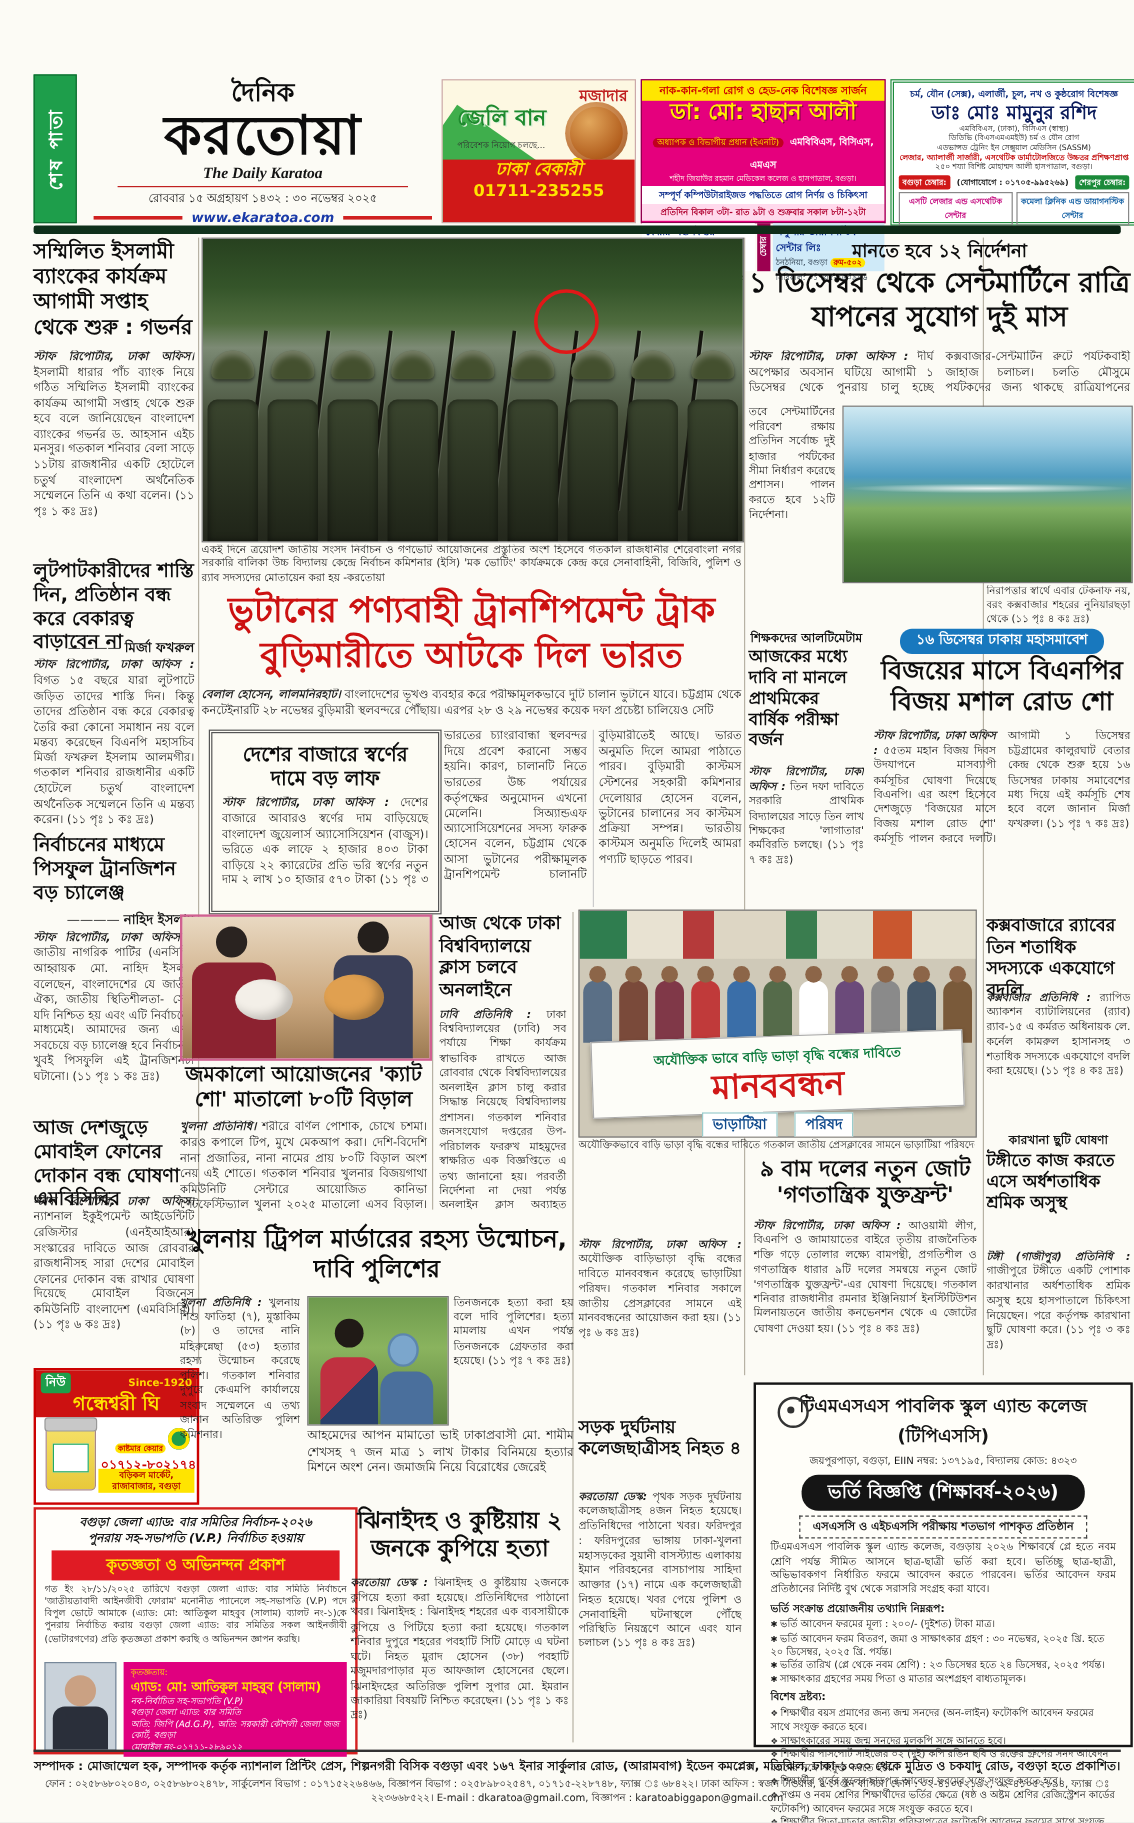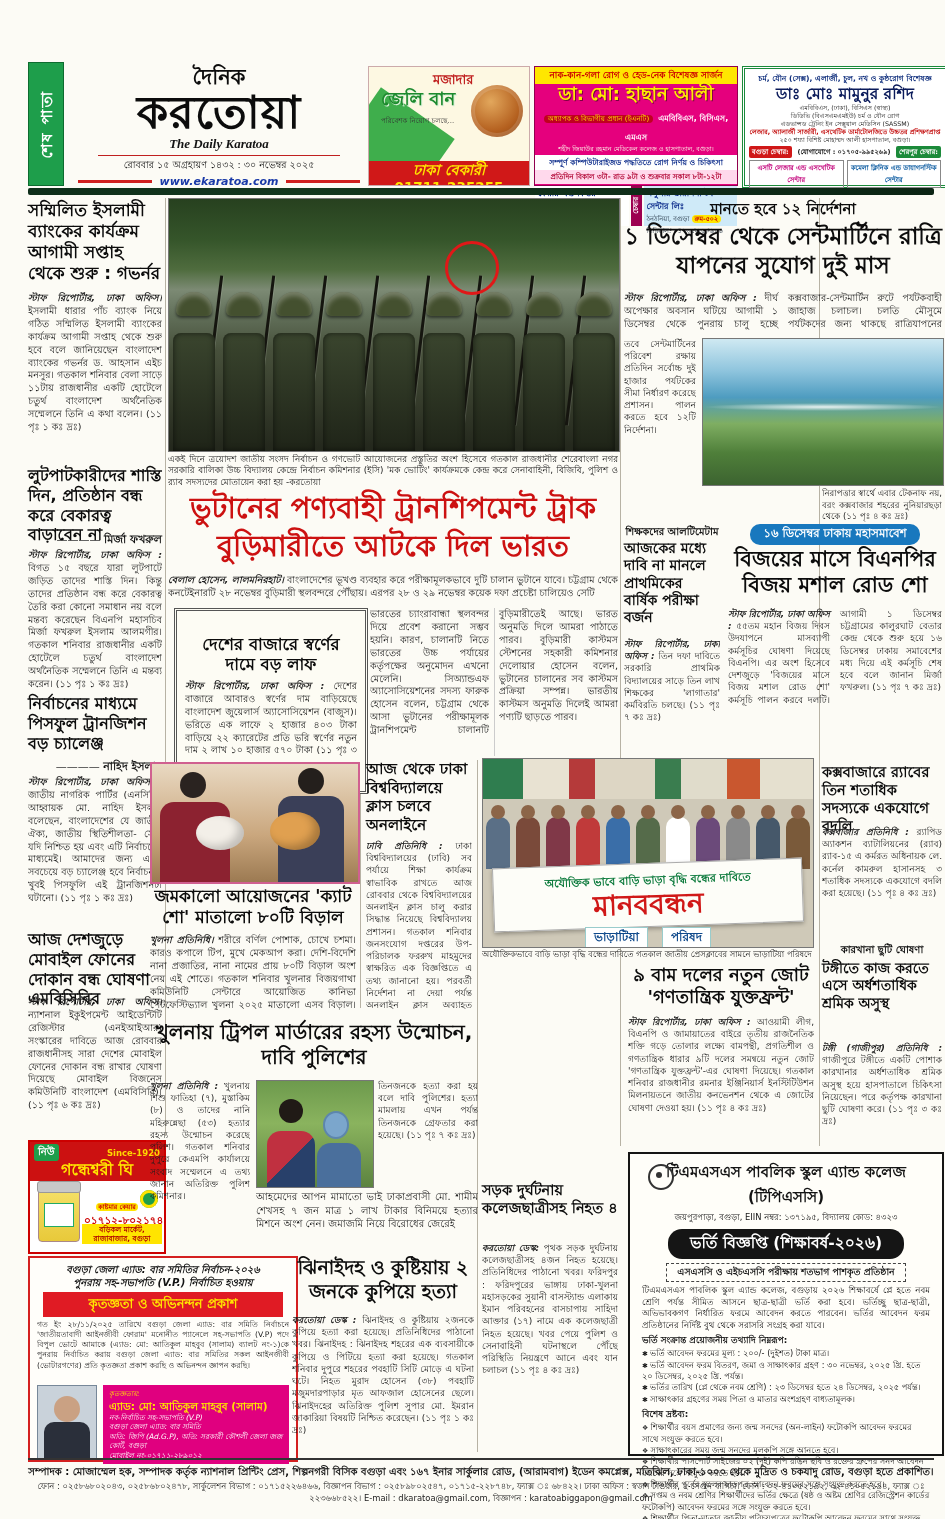--- a/index.html
+++ b/index.html
@@ -3,21 +3,21 @@
 <meta charset="utf-8">
 <style>
   html,body{margin:0;padding:0;background:#dededa;}
   #page{position:relative;width:945px;height:1519px;margin:0 auto;background:#fcfbf5;
         font-family:"DejaVu Sans","Liberation Sans",sans-serif;color:#141414;overflow:hidden;}
   .abs{position:absolute;}
   .hd{font-weight:700;line-height:1.24;color:#0c0c0c;}
   .bd{font-size:9.5px;line-height:1.36;text-align:justify;color:#1d1d1d;overflow:hidden;}
   .by{font-weight:700;font-style:italic;}
   .ctr{text-align:center;}
-  .rt{text-align:left;}
+  .rt{text-align:right;}
   .cap{font-size:8.8px;line-height:1.3;text-align:justify;color:#222;overflow:hidden;}
   .vr{position:absolute;width:1px;background:#b7b2a4;}
   .kick{font-weight:700;text-align:center;color:#111;}
   .attr{font-weight:700;font-size:11px;text-align:right;}
   .attr:before{content:"———— ";font-weight:400;color:#333;}
   .ph{position:absolute;border:1px solid #777;overflow:hidden;}
   
   .strip{background:#1e9e4b;border:1px solid #0d6b2f;display:flex;align-items:center;justify-content:center;}
   .strip span{writing-mode:vertical-rl;transform:rotate(180deg);color:#fff;font-weight:700;font-size:15px;letter-spacing:2px;}
   .site-row{display:flex;align-items:center;justify-content:center;gap:8px;font-style:italic;}
@@ -52,21 +52,21 @@
   .crowd i:nth-child(7){background:#ffffff;} .crowd i:nth-child(8){background:#6b4a7a;}
   .crowd i:nth-child(9){background:#8a8a8a;} .crowd i:nth-child(10){background:#46586a;}
   .crowd i:nth-child(11){background:#7a5a3a;}
   .banner{position:absolute;left:3%;right:3%;top:104px;height:62px;background:#fdfdf8;border:1px solid #aaa;transform:rotate(-2deg);
           display:flex;flex-direction:column;align-items:center;justify-content:center;box-shadow:0 2px 4px rgba(0,0,0,.3);}
   .banner .l1{color:#0c7a3c;font-weight:700;font-size:11px;}
   .banner .l2{color:#d01818;font-weight:700;font-size:28px;line-height:1;}
   .orgrow{position:absolute;left:10%;right:10%;top:168px;display:flex;justify-content:center;gap:14px;}
   .orgrow b{background:#fff;color:#104a8c;font-size:12px;padding:0 8px;border:1px solid #9cc;}
   
-  .goldbox{border:3px double #555;background:#fdfcf4;padding:24px 8px;}
+  .goldbox{border:3px double #555;background:#fdfcf4;padding:8px 8px;}
   .pill{display:inline-block;background:#1878be;color:#fff;border-radius:10px;padding:1px 14px;font-weight:700;font-size:11.5px;}
   .bakery{background:#fdf8e2;border:1px solid #caa;}
   .greenblob{position:absolute;left:-22px;bottom:-10px;width:90px;height:90px;background:#3fae4c;transform:rotate(35deg);}
   .bun{position:absolute;border-radius:50%;background:radial-gradient(circle at 38% 32%,#e2a75c,#b4601f 62%,#83400f);box-shadow:inset 0 0 0 4px rgba(255,255,255,.15);}
   .entad{background:#e5007d;border:1px solid #90004e;}
   .entband1{background:#ffe600;color:#cc0000;font-weight:700;font-size:8.8px;text-align:center;padding:1px 0;}
   .entname{color:#ffee00;font-weight:700;font-size:18px;text-align:center;text-shadow:1px 1px 0 #7c0040;line-height:1.15;}
   .entdeg{color:#fff;font-size:8px;text-align:center;font-weight:700;}
   .entchip{background:#c00020;color:#ffe600;border-radius:8px;padding:0 4px;font-size:7px;}
   .entsmall{color:#ffe;font-size:6.3px;text-align:center;}
@@ -108,21 +108,21 @@
   .gheeaddr{position:absolute;left:52px;right:2px;top:82px;background:#ffe400;color:#b00000;font-weight:700;font-size:7.3px;text-align:center;line-height:1.25;padding:1px;}
   .advad{border:2px solid #d42020;background:#fffefa;padding:5px 7px;}
   .advline{font-weight:700;font-style:italic;font-size:10px;text-align:center;line-height:1.3;}
   .advbanner{background:#e01b24;color:#ffe400;font-weight:700;font-size:13px;text-align:center;padding:2px 0;margin:3px 6px;}
   .advbody{font-size:7.7px;line-height:1.32;text-align:justify;color:#222;height:62px;overflow:hidden;}
   .advrow{display:flex;gap:6px;margin-top:3px;}
   .advphoto{width:58px;height:72px;background:#c9d2da;border:1px solid #789;position:relative;overflow:hidden;}
   .advphoto:before{content:"";position:absolute;left:50%;top:10px;width:26px;height:26px;margin-left:-13px;border-radius:50%;background:#caa183;}
   .advphoto:after{content:"";position:absolute;left:50%;top:36px;width:46px;height:40px;margin-left:-23px;border-radius:10px 10px 0 0;background:#2a2f3a;}
   .advinfo{flex:1;background:#e0007f;padding:3px 6px;color:#fff;}
-  .advinfo .sl{color:#ffe400;font-size:7px;font-style:italic;}
+  .advinfo .sl{color:#ffe400;font-size:7px;}
   .advinfo .nm{color:#ffe400;font-weight:700;font-size:10.5px;line-height:1.2;}
   .advinfo .rl{font-size:7.4px;font-style:italic;line-height:1.3;}
   .tmss{border:2px solid #151515;background:#fffef9;padding:6px 12px;}
   .tmsstitle{font-weight:700;font-size:15px;text-align:center;}
   .tmsssub{font-size:8.4px;text-align:center;margin-top:1px;}
   .tmssbanner{text-align:center;margin:4px 0;}
   .tmssbanner span{display:inline-block;background:#151515;color:#fff;font-weight:700;font-size:15.5px;padding:2px 22px;border-radius:14px;}
   .tmsstag{border:1px dashed #444;margin:2px 24px;font-weight:700;font-size:9.3px;text-align:center;padding:1px 0;}
   .tmssintro{font-size:8.6px;line-height:1.35;text-align:justify;margin-top:3px;}
   .tmsshead{font-weight:700;font-size:8.8px;margin-top:2px;}
@@ -158,21 +158,21 @@
       <span class="site-bar"></span>
     </div>
   </div>
 
   <div class="abs bakery" style="left:368px;top:66px;width:160px;height:118px;overflow:hidden;">
     <div class="greenblob"></div>
     <div class="abs rt" style="right:6px;top:3px;width:90px;color:#c02020;font-weight:700;font-size:13px;">মজাদার</div>
     <div class="abs" style="left:12px;top:22px;width:86px;color:#1e8a2e;font-weight:700;font-size:18px;line-height:1.1;text-shadow:1px 1px 0 #d8f0d8;">জেলি বান</div>
     <div class="abs" style="left:12px;top:48px;width:86px;font-size:7px;color:#333;">পরিবেশক নিয়োগ চলছে...</div>
     <div class="bun" style="right:6px;top:18px;width:52px;height:52px;"></div>
-    <div class="abs" style="left:0;right:0;bottom:0;height:24px;background:#d01818;text-align:center;">
+    <div class="abs" style="left:0;right:0;bottom:0;height:52px;background:#d01818;text-align:center;">
       <div style="color:#ffe400;font-weight:700;font-style:italic;font-size:14.5px;line-height:1.3;">ঢাকা বেকারী</div>
       <div style="color:#ffe400;font-weight:700;font-size:13.5px;line-height:1.1;">01711-235255</div>
     </div>
   </div>
 
   <div class="abs entad" style="left:534px;top:66px;width:202px;height:118px;">
     <div class="entband1">নাক-কান-গলা রোগ ও হেড-নেক বিশেষজ্ঞ সার্জন</div>
     <div class="entname">ডা: মো: হাছান আলী</div>
     <div class="ctr" style="margin-top:1px;">
       <span class="entchip">অধ্যাপক ও বিভাগীয় প্রধান (ইএনটি)</span>
@@ -447,20 +447,24 @@
     <span class="by">টঙ্গী (গাজীপুর) প্রতিনিধি :</span>
     <span>গাজীপুরে টঙ্গীতে একটি পোশাক কারখানার অর্ধশতাধিক শ্রমিক অসুস্থ হয়ে হাসপাতালে চিকিৎসা নিয়েছেন। পরে কর্তৃপক্ষ কারখানা ছুটি ঘোষণা করে। (১১ পৃঃ ৩ কঃ দ্রঃ)</span>
   </div>
 
   <div class="abs hd ctr" style="left:628px;top:964px;width:186px;height:50px;font-size:18px;">৯ বাম দলের নতুন জোট 'গণতান্ত্রিক যুক্তফ্রন্ট'</div>
   <div class="abs bd" style="left:628px;top:1016px;width:186px;height:130px;font-size:9px;">
     <span class="by">স্টাফ রিপোর্টার, ঢাকা অফিস :</span>
     <span>আওয়ামী লীগ, বিএনপি ও জামায়াতের বাইরে তৃতীয় রাজনৈতিক শক্তি গড়ে তোলার লক্ষ্যে বামপন্থী, প্রগতিশীল ও গণতান্ত্রিক ধারার ৯টি দলের সমন্বয়ে নতুন জোট 'গণতান্ত্রিক যুক্তফ্রন্ট'-এর ঘোষণা দিয়েছে। গতকাল শনিবার রাজধানীর রমনার ইঞ্জিনিয়ার্স ইনস্টিটিউশন মিলনায়তনে জাতীয় কনভেনশন থেকে এ জোটের ঘোষণা দেওয়া হয়। (১১ পৃঃ ৪ কঃ দ্রঃ)</span>
   </div>
 
+  <div class="abs bd" style="left:482px;top:1032px;width:136px;height:146px;font-size:9px;">
+    <span class="by">স্টাফ রিপোর্টার, ঢাকা অফিস :</span>
+    <span>অযৌক্তিক বাড়িভাড়া বৃদ্ধি বন্ধের দাবিতে মানববন্ধন করেছে ভাড়াটিয়া পরিষদ। গতকাল শনিবার সকালে জাতীয় প্রেসক্লাবের সামনে এই মানববন্ধনের আয়োজন করা হয়। (১১ পৃঃ ৬ কঃ দ্রঃ)</span>
+  </div>
   <div class="abs hd" style="left:482px;top:1182px;width:136px;height:56px;font-size:14.5px;">সড়ক দুর্ঘটনায় কলেজছাত্রীসহ নিহত ৪</div>
   <div class="abs bd" style="left:482px;top:1242px;width:136px;height:208px;font-size:9px;">
     <span class="by">করতোয়া ডেস্ক:</span>
     <span>পৃথক সড়ক দুর্ঘটনায় কলেজছাত্রীসহ ৪জন নিহত হয়েছে। প্রতিনিধিদের পাঠানো খবর। ফরিদপুর : ফরিদপুরের ভাঙ্গায় ঢাকা-খুলনা মহাসড়কের সুয়ানী বাসস্ট্যান্ড এলাকায় ইমান পরিবহনের বাসচাপায় সাহিদা আক্তার (১৭) নামে এক কলেজছাত্রী নিহত হয়েছে। খবর পেয়ে পুলিশ ও সেনাবাহিনী ঘটনাস্থলে পৌঁছে পরিস্থিতি নিয়ন্ত্রণে আনে এবং যান চলাচল (১১ পৃঃ ৪ কঃ দ্রঃ)</span>
   </div>
 
   <div class="abs tmss" style="left:628px;top:1152px;width:288px;height:288px;">
     <div class="tmsslogo"></div>
     <div class="tmsstitle">টিএমএসএস পাবলিক স্কুল এ্যান্ড কলেজ (টিপিএসসি)</div>
     <div class="tmsssub">জয়পুরপাড়া, বগুড়া, EIIN নম্বর: ১৩৭১৯৫, বিদ্যালয় কোড: ৪৩২৩</div>

